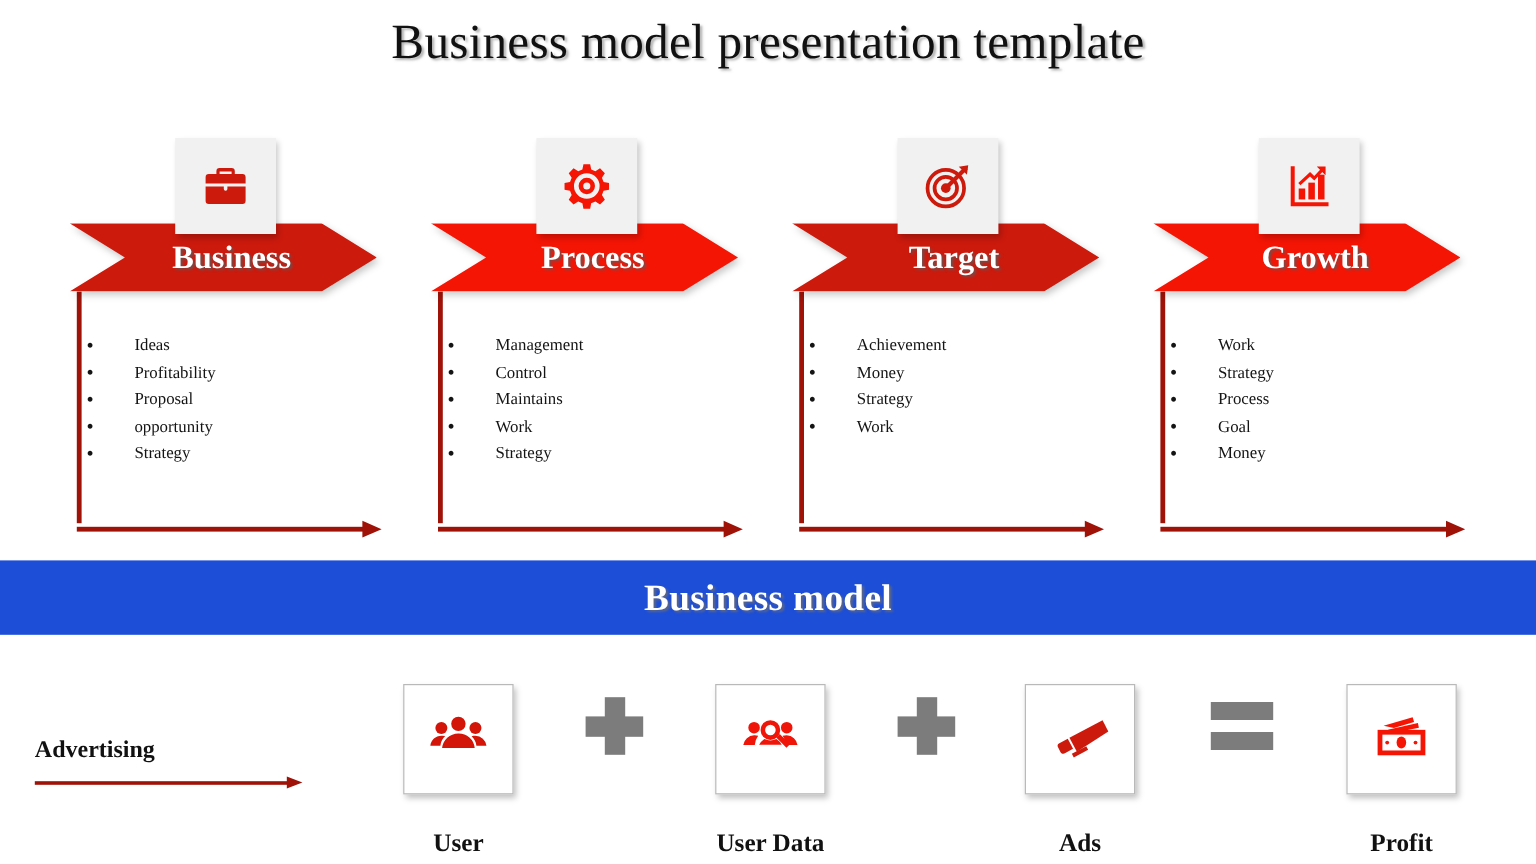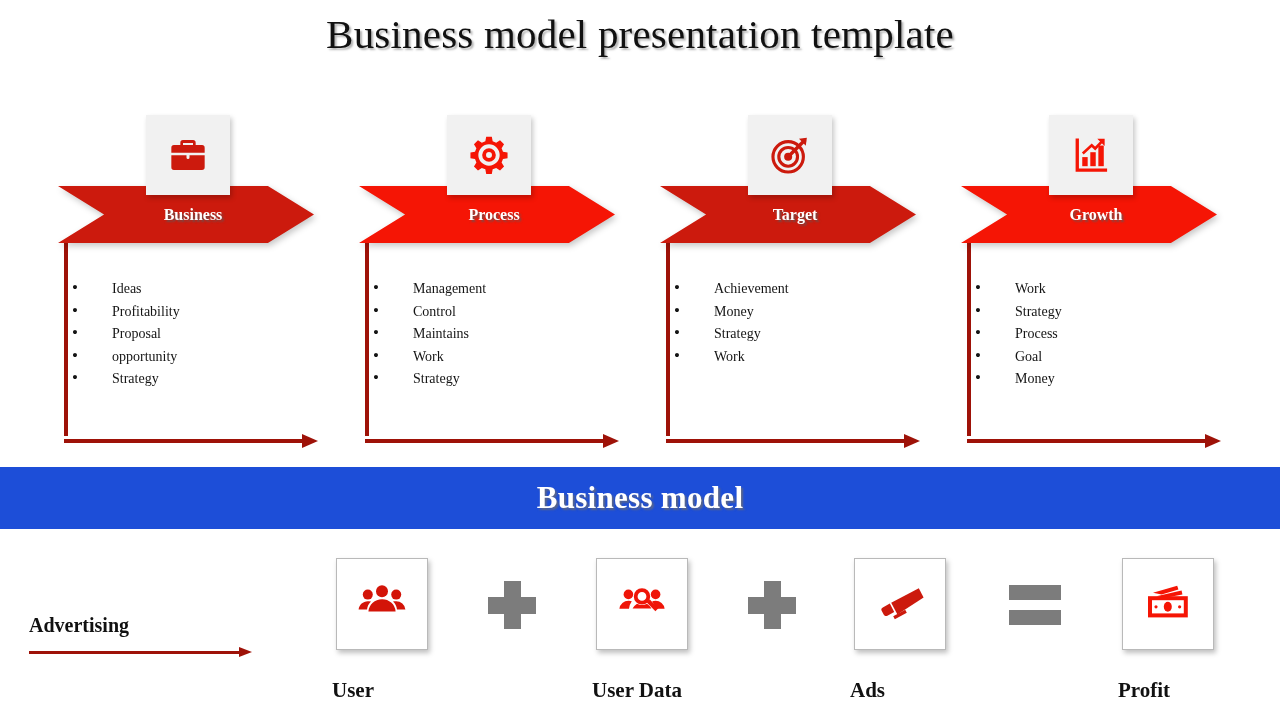--- a/index.html
+++ b/index.html
@@ -51,21 +51,21 @@
   }
   .arrow-band .shape {
     width: 100%; height: 100%;
     clip-path: polygon(0 0, 82% 0, 100% 50%, 82% 100%, 0 100%, 18% 50%);
   }
   .arrow-label {
     position: absolute; top: 186px; left: 0;
     width: 256px; height: 57px;
     display: flex; align-items: center; justify-content: center;
     padding-left: 14px;
-    font-size: 16px; font-weight: bold; color: #ffffff;
+    font-size: 27px; font-weight: bold; color: #ffffff;
     text-shadow: 2px 2px 2px rgba(90,90,90,0.75);
     z-index: 3;
     white-space: nowrap;
   }
 
   
   .bracket { position: absolute; top: 243px; left: 6px; width: 256px; height: 200px; z-index: 1; }
   .bracket .vline {
     position: absolute; left: 0; top: 0; width: 4px; height: 193px;
     background: #9e1208;
@@ -120,21 +120,21 @@
   .adv-arrow { position: relative; margin-top: 14px; height: 4px; width: 222px; }
   .adv-arrow .line { position: absolute; left: 0; top: 0; height: 3px; width: 212px; background: #9e1208; }
   .adv-arrow .head {
     position: absolute; left: 210px; top: -4px;
     width: 0; height: 0;
     border-top: 5.5px solid transparent;
     border-bottom: 5.5px solid transparent;
     border-left: 13px solid #9e1208;
   }
 
-  .eq-item { position: absolute; top: 0; width: 100px; text-align: left; }
+  .eq-item { position: absolute; top: 12px; width: 100px; text-align: center; }
   .eq-card {
     width: 92px; height: 92px; margin: 29px auto 0;
     background: #ffffff; border: 1px solid #b9b9b9;
     box-shadow: 2px 3px 5px rgba(0,0,0,0.25);
     display: flex; align-items: center; justify-content: center;
   }
   .eq-label {
     margin-top: 28px;
     font-size: 21px; font-weight: bold; color: #111;
     white-space: nowrap;

